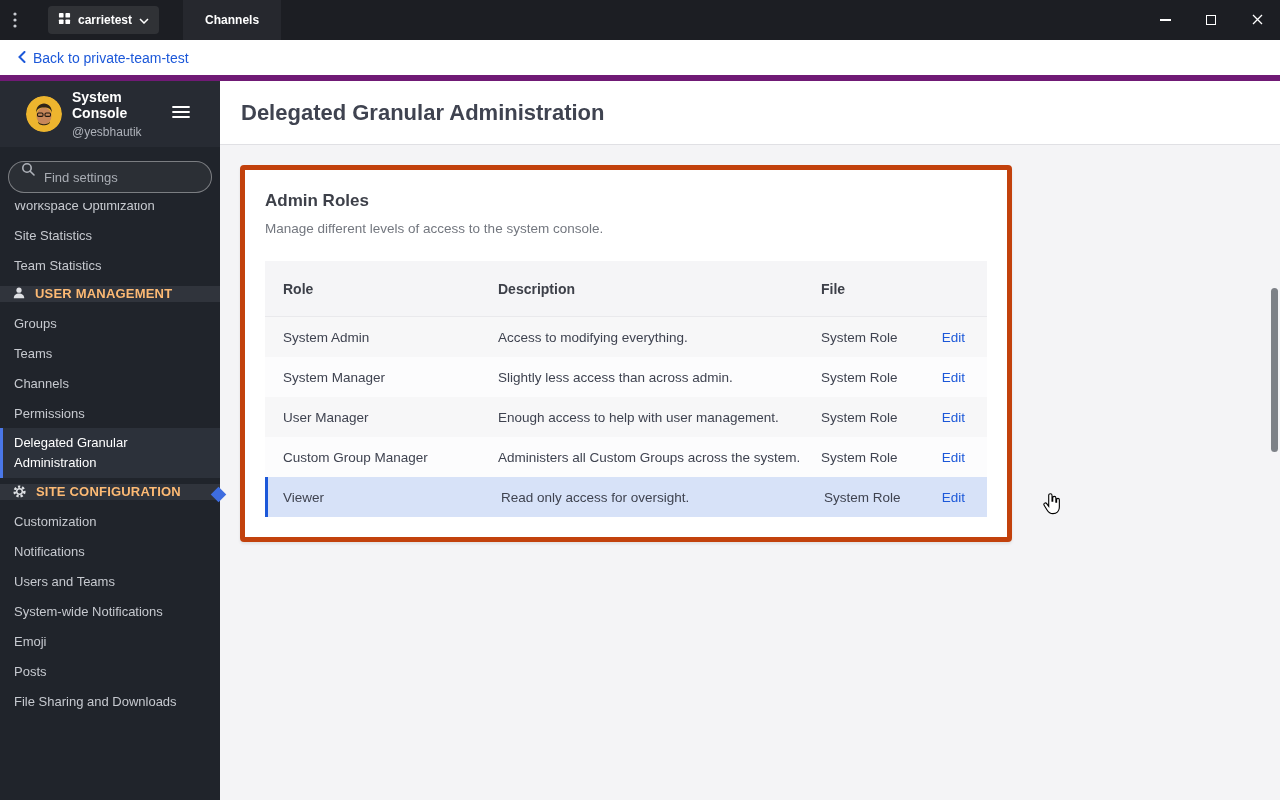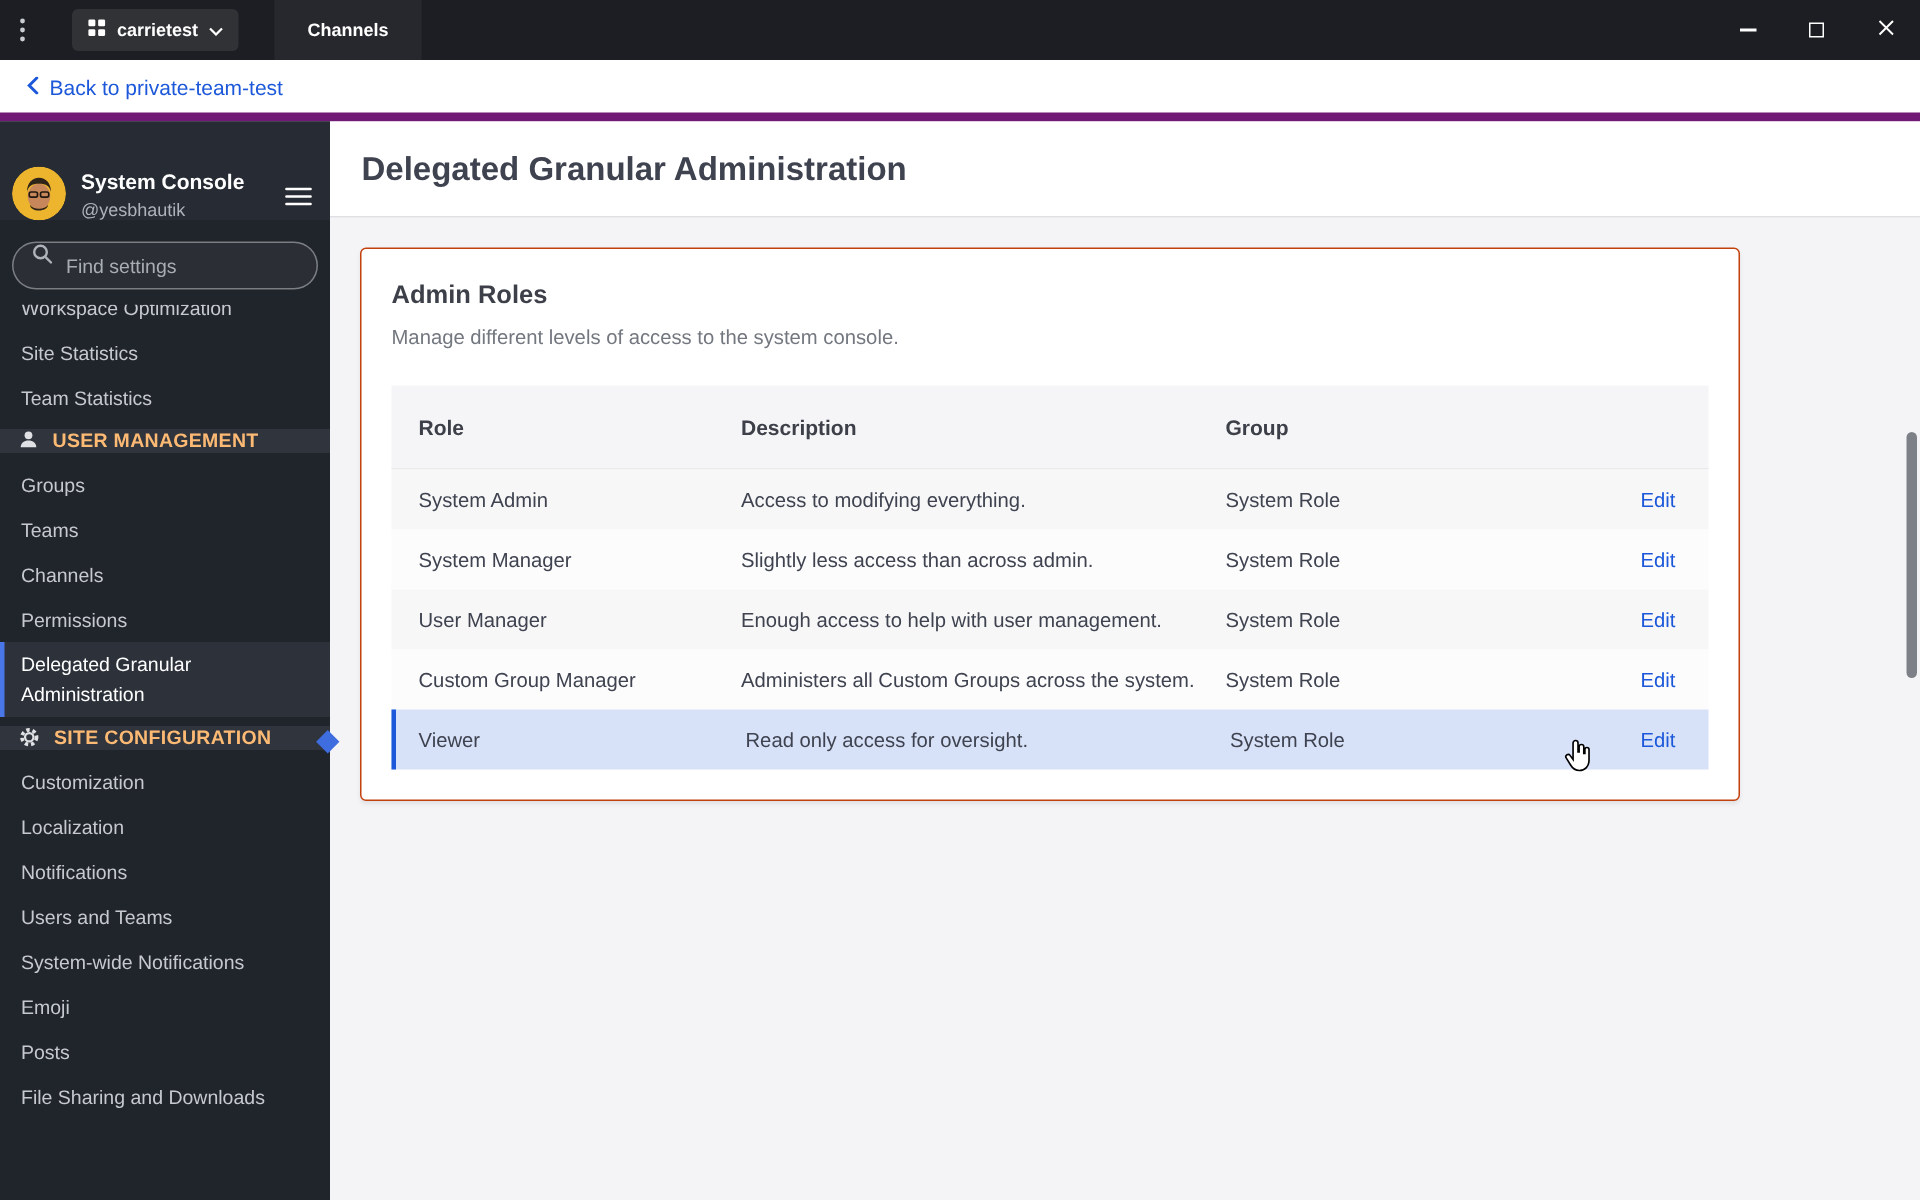--- a/index.html
+++ b/index.html
@@ -24,21 +24,21 @@
   
   .backbar { position: absolute; top: 40px; left: 0; right: 0; height: 41px; background: #fff;
     border-bottom: 6px solid #701a75; display: flex; align-items: center; padding-left: 18px; }
   .back-link { display: flex; align-items: center; gap: 7px; color: #1c58d9; font-size: 14px; cursor: pointer; }
 
   
   .app { position: absolute; top: 81px; left: 0; right: 0; bottom: 0; display: flex; }
 
   
   .sidebar { width: 220px; background: #20242b; display: flex; flex-direction: column; color: #c9ccd2; flex-shrink: 0; }
-  .sb-header { height: 66px; background: #272b33; display: flex; align-items: flex-end; padding: 0 8px; gap: 10px; flex-shrink: 0; }
+  .sb-header { height: 66px; background: #272b33; display: flex; align-items: center; padding: 0 26px; gap: 10px; flex-shrink: 0; }
   .avatar { width: 36px; height: 36px; border-radius: 50%; overflow: hidden; flex-shrink: 0; }
   .sb-head-text { line-height: 1.2; }
   .sb-title { font-size: 14px; font-weight: 700; color: #fff; }
   .sb-sub { font-size: 12px; color: #aeb2ba; margin-top: 3px; }
   .hamburger { margin-left: auto; cursor: pointer; padding: 4px; }
   .sb-search { padding: 14px 8px 10px; background: #20242b; position: relative; z-index: 2; flex-shrink: 0; }
   .search-pill { height: 32px; border: 1px solid rgba(255,255,255,.38); border-radius: 16px;
     background: rgba(255,255,255,.05); display: flex; padding: 0 12px; gap: 9px; }
   .search-pill input { flex: 1; background: transparent; border: none; outline: none;
     color: #e6e8eb; font-size: 13px; font-family: "Liberation Sans", sans-serif; }
@@ -53,21 +53,21 @@
     color: #fff; line-height: 1.55; min-height: 50px; }
   .active-caret { position: absolute; left: 213px; top: 489px; width: 11px; height: 11px;
     background: #3e6de0; transform: rotate(45deg); z-index: 8; }
 
   
   .main { flex: 1; background: #f4f4f6; overflow: hidden; }
   .main-header { height: 64px; background: #fff; border-bottom: 1px solid #e0e0e4;
     display: flex; align-items: center; padding-left: 21px; }
   .page-title { font-size: 22px; font-weight: 700; color: #3f4350; }
   .content { padding: 20px; }
-  .card { width: 920px; background: #fff; border: 1px solid #c2410c; border-radius: 4px;
+  .card { width: 772px; background: #fff; border: 5px solid #c2410c; border-radius: 4px;
     box-shadow: 0 2px 3px rgba(0,0,0,.08); }
   .card-head { padding: 21px 20px 25px; }
   .card-title { font-size: 17px; font-weight: 600; color: #3d4049; }
   .card-sub { margin-top: 10px; font-size: 13.5px; color: #73777f; }
 
   .table { margin: 0 20px 20px; }
   .trow { display: flex; align-items: center; height: 40px; font-size: 13.5px; color: #3f4350; }
   .thead { height: 56px; background: #f5f5f7; border-bottom: 1px solid #e9e9ec;
     font-size: 14px; font-weight: 700; color: #3d4049; }
   .col-role { width: 233px; padding-left: 18px; flex-shrink: 0; }
@@ -204,21 +204,20 @@
           <div class="sb-section">
             <span>
               <svg width="15" height="15" viewBox="0 0 16 16">
                   <circle cx="8" cy="8" r="5.2" fill="none" stroke="#dfe1e5" stroke-width="2.6" stroke-dasharray="2.4 2.05"></circle>
                   <circle cx="8" cy="8" r="3" fill="none" stroke="#dfe1e5" stroke-width="1.6"></circle>
                 </svg>
             </span>
             <span>SITE CONFIGURATION</span>
           </div>
           <div class="sb-item">Customization</div>
-          <div class="sb-item">Localization</div>
           <div class="sb-item">Notifications</div>
           <div class="sb-item">Users and Teams</div>
           <div class="sb-item">System-wide Notifications</div>
           <div class="sb-item">Emoji</div>
           <div class="sb-item">Posts</div>
           <div class="sb-item">File Sharing and Downloads</div>
         </div>
       </div>
     </div>
 
@@ -229,21 +228,21 @@
       <div class="content">
         <div class="card">
           <div class="card-head">
             <div class="card-title">Admin Roles</div>
             <div class="card-sub">Manage different levels of access to the system console.</div>
           </div>
           <div class="table">
             <div class="trow thead">
               <div class="col-role">Role</div>
               <div class="col-desc">Description</div>
-              <div class="col-type">Group</div>
+              <div class="col-type">File</div>
               <div class="col-edit"></div>
             </div>
 
             <div class="trow r-gray">
               <div class="col-role">System Admin</div>
               <div class="col-desc">Access to modifying everything.</div>
               <div class="col-type">System Role</div>
               <div class="col-edit"><a class="edit-link">Edit</a></div>
             </div>
 

